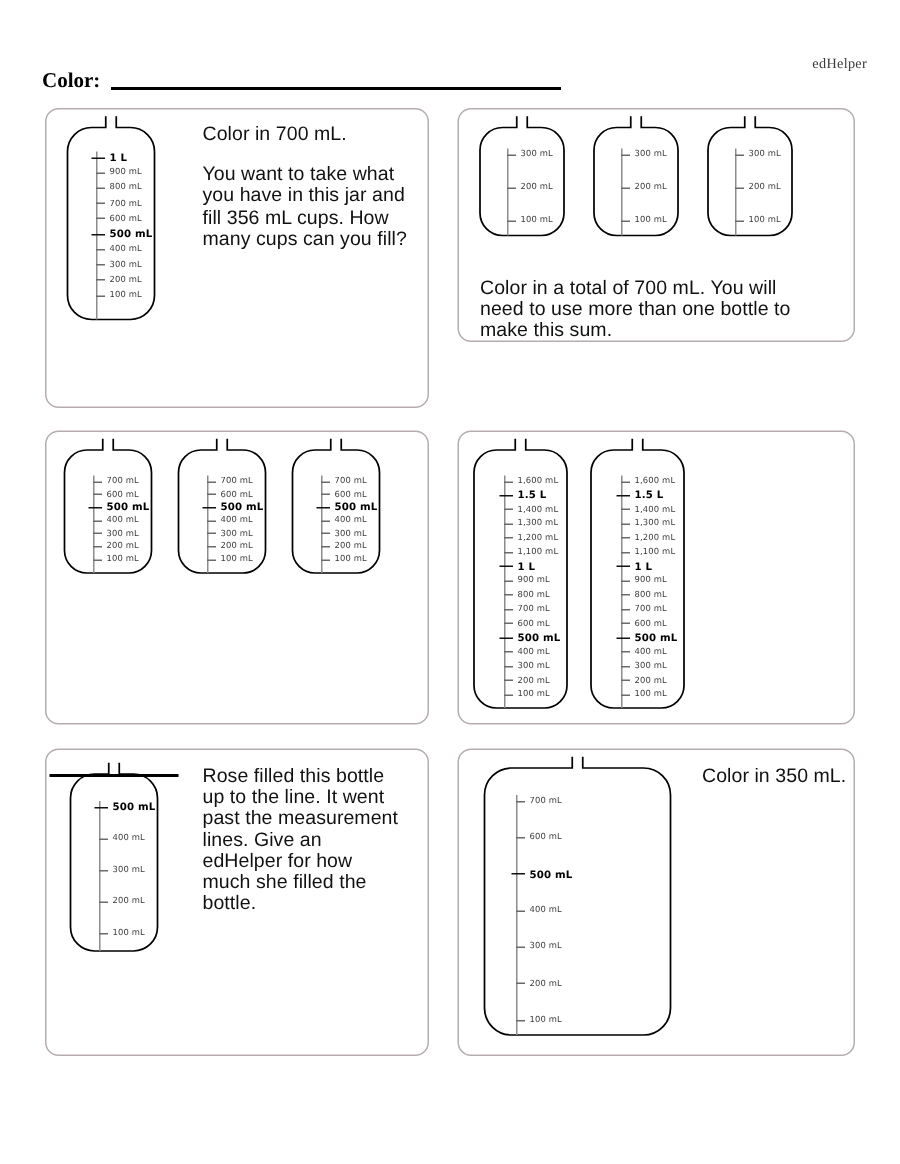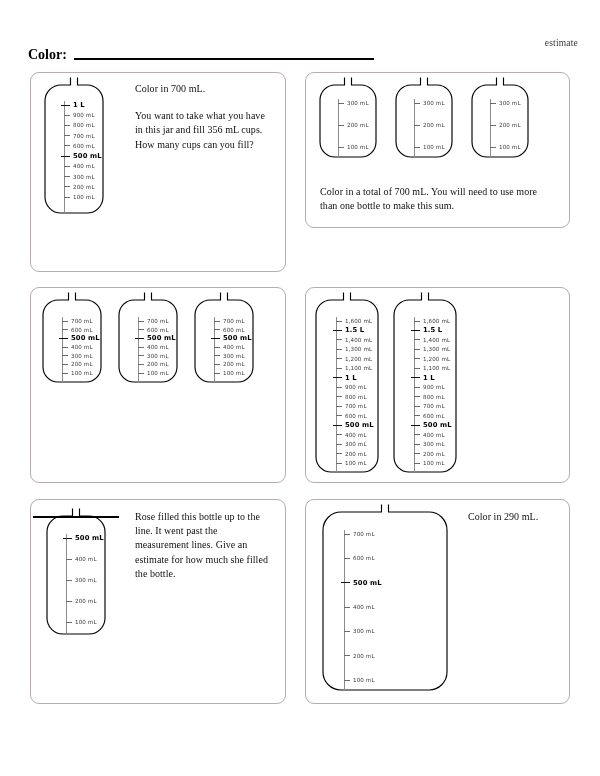--- a/index.html
+++ b/index.html
@@ -44,22 +44,22 @@
   #panel-1 { left: 30px;  top: 72px;  width: 256px; height: 200px; }
   #panel-2 { left: 305px; top: 72px;  width: 265px; height: 156px; }
   #panel-3 { left: 30px;  top: 287px; width: 256px; height: 196px; }
   #panel-4 { left: 305px; top: 287px; width: 265px; height: 196px; }
   #panel-5 { left: 30px;  top: 499px; width: 256px; height: 205px; }
   #panel-6 { left: 305px; top: 499px; width: 265px; height: 205px; }
 
   
   .prose {
     position: absolute;
-    font-family: Liberation Serif, serif;
-    font-size: 10px;
+    font-family: Liberation Sans, sans-serif;
+    font-size: 13px;
     line-height: 14.2px;
     color: #111;
     letter-spacing: .05px;
   }
   .prose p { margin: 0; }
   .prose p + p { margin-top: 13px; }
 
   
   .bottle { position: absolute; }
   .bottle svg { display: block; overflow: visible; }
@@ -94,21 +94,21 @@
     width: 0; border-left: 1px solid #8c8c8c;
   }
   .fillline {
     position: absolute; height: 0;
     border-top: 2.6px solid #000;
   }
 </style>
 </head>
 <body>
 
-<div class="brand">estimate</div>
+<div class="brand">edHelper</div>
 
 <div class="nameline">
   <span class="lbl">Color:</span>
   <span class="rule"></span>
 </div>
 
 <div class="panel" id="panel-1">
   <div class="bottle" style="left: 14px; top: 12px; width: 58px; height: 128px;">
       <svg width="58" height="135" viewBox="0 0 58 135" style="position: absolute; left: 0px; top: -7px;">
         <path d="M 25.5 0 L 25.5 7 L 16 7 A 16 16 0 0 0 0 23 L 0 119 A 16 16 0 0 0 16 135 L 42 135 A 16 16 0 0 0 58 119 L 58 23 A 16 16 0 0 0 42 7 L 32.5 7 L 32.5 0" fill="none" stroke="#000" stroke-width="1.15" stroke-linecap="square"></path>
@@ -511,21 +511,21 @@
           <span class="val">200 mL</span>
         </div>
         <div class="tickrow" style="left: 19px; top: 106px;">
           <span class="dash"></span>
           <span class="val">100 mL</span>
         </div>
       </div>
       <div class="fillline" style="left: -14px; width: 86px; top: 0px;"></div>
     </div>
   <div class="prose" style="left:104px; top:10px; width:135px;">
-    <p>Rose filled this bottle up to the line. It went past the measurement lines. Give an estimate for how much she filled the bottle.</p>
+    <p>Rose filled this bottle up to the line. It went past the measurement lines. Give an edHelper for how much she filled the bottle.</p>
   </div>
 </div>
 
 <div class="panel" id="panel-6">
   <div class="bottle" style="left: 17px; top: 12px; width: 124px; height: 178px;">
       <svg width="124" height="185" viewBox="0 0 124 185" style="position: absolute; left: 0px; top: -7px;">
         <path d="M 58.5 0 L 58.5 7 L 18 7 A 18 18 0 0 0 0 25 L 0 167 A 18 18 0 0 0 18 185 L 106 185 A 18 18 0 0 0 124 167 L 124 25 A 18 18 0 0 0 106 7 L 65.5 7 L 65.5 0" fill="none" stroke="#000" stroke-width="1.15" stroke-linecap="square"></path>
       </svg>
       <div class="spine" style="left: 21px; top: 18px; height: 160px;"></div>
       <div class="scale">
@@ -553,15 +553,15 @@
           <span class="dash"></span>
           <span class="val">200 mL</span>
         </div>
         <div class="tickrow" style="left: 21px; top: 168px;">
           <span class="dash"></span>
           <span class="val">100 mL</span>
         </div>
       </div>
     </div>
   <div class="prose" style="left:162px; top:10px; width:110px;">
-    <p>Color in 290 mL.</p>
+    <p>Color in 350 mL.</p>
   </div>
 </div>
 
 </body></html>

